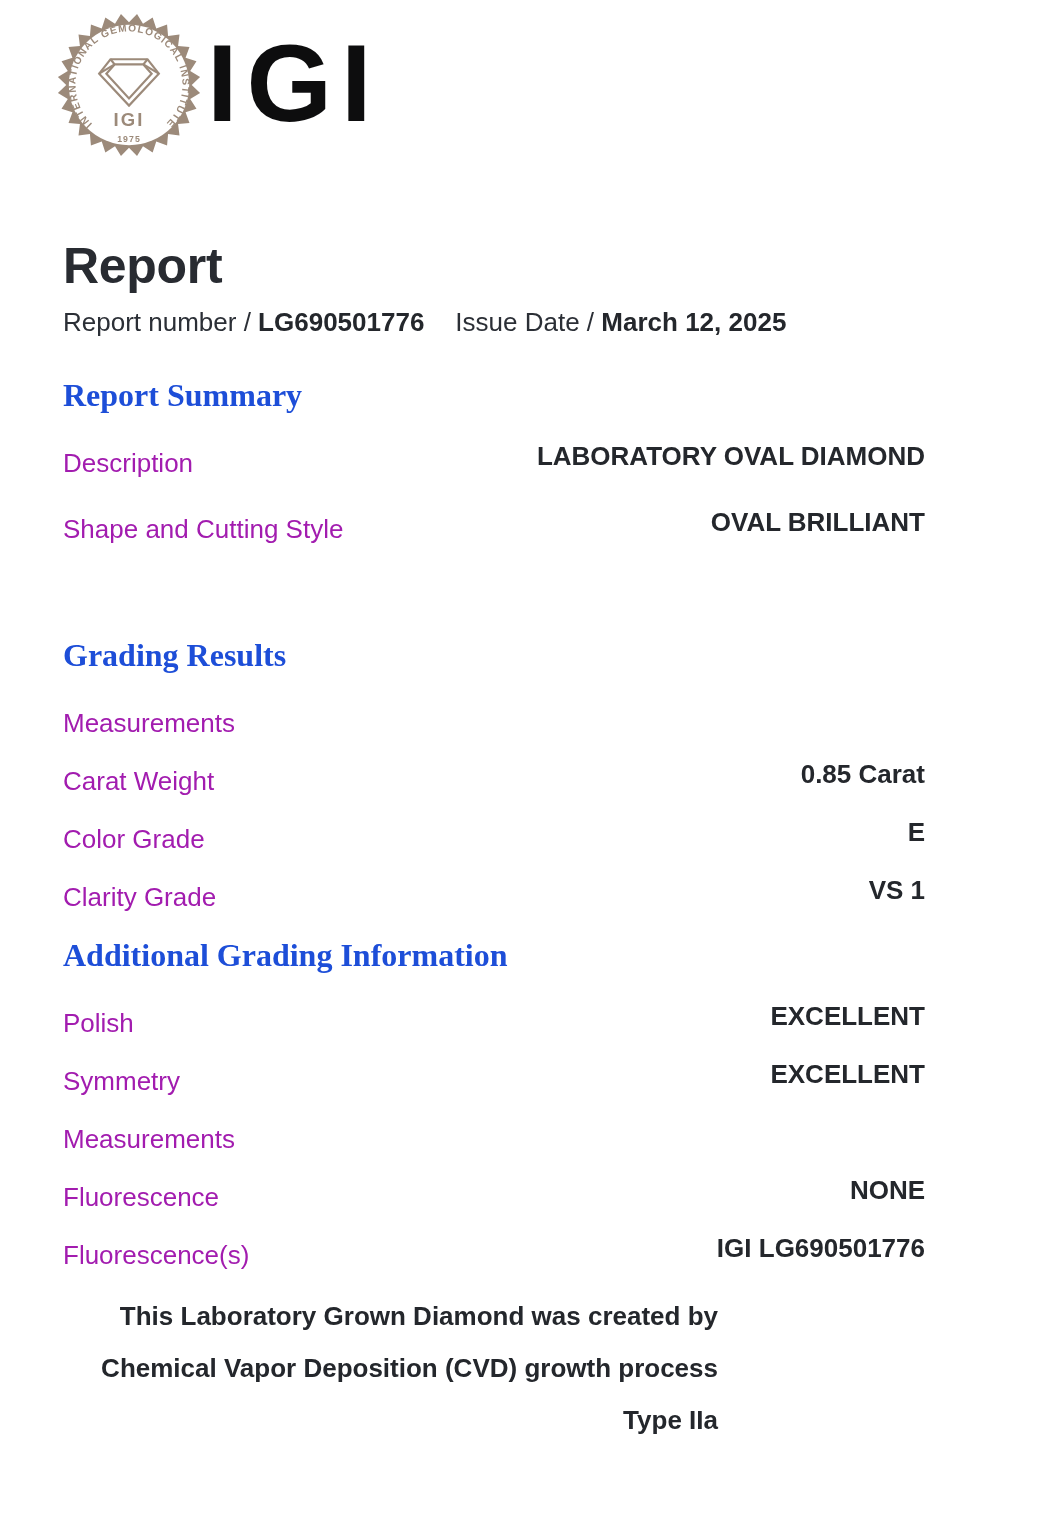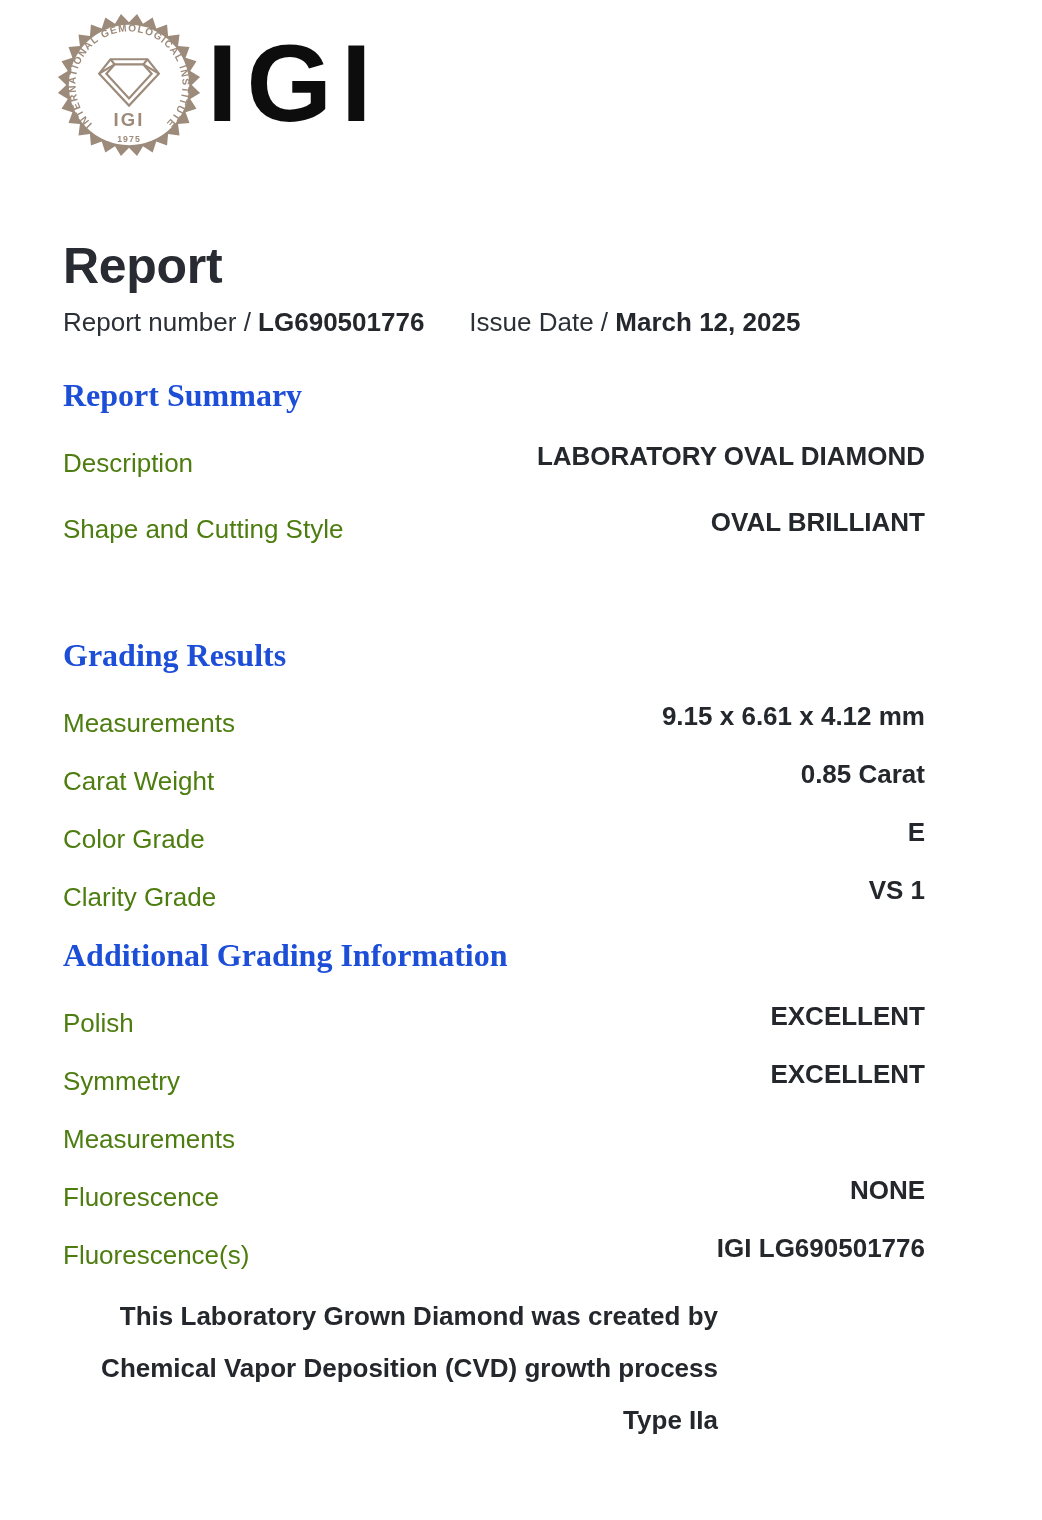--- a/index.html
+++ b/index.html
@@ -22,39 +22,39 @@
     font-size:110px;font-weight:700;letter-spacing:9px;
     color:#0d0d0e;line-height:1;margin-left:6px;margin-top:-4px;
   }
   
   .content{position:absolute;left:63px;top:240px;width:862px;}
   .report-title{
     font-size:50px;font-weight:700;letter-spacing:-0.3px;
     color:#282b31;line-height:52px;margin:0 0 14px 0;
   }
   .meta{
-    display:flex;gap:45px;align-items:baseline;
+    display:flex;gap:31px;align-items:baseline;
     font-size:26px;line-height:32px;color:#2b2f36;margin:0 0 38px 0;
   }
   .meta .pair{white-space:nowrap;}
   .meta .lbl{font-weight:400;}
   .meta .val{font-weight:700;color:#24272c;}
   .section-title{
     font-size:32px;font-weight:700;letter-spacing:0;
     color:#1d4ed8;line-height:38px;margin:0 0 26px 0;font-family:Liberation Serif, serif;
   }
   .section-title.gap-lg{margin-top:90px;}
   .section-title.gap-md{margin-top:22px;}
   .row{
     display:flex;justify-content:space-between;align-items:flex-start;
     margin-bottom:18px;min-height:40px;
   }
   .row.space-lg{margin-bottom:26px;}
   .row .label{
-    font-size:26px;line-height:33px;font-weight:400;color:#4d7c0f;
+    font-size:26px;line-height:33px;font-weight:400;color:#a21caf;
     padding-top:7px;white-space:nowrap;
   }
   .row .value{
     font-size:26px;line-height:33px;font-weight:700;color:#24272c;
     text-align:right;
   }
   .row.comments{justify-content:flex-start;margin-bottom:0;}
   .row.comments .label{width:197px;flex:0 0 197px;}
   .row.comments .value{
     text-align:right;width:655px;line-height:52px;padding-top:0;
@@ -105,21 +105,20 @@
       <span class="value">LABORATORY OVAL DIAMOND</span>
     </div>
     <div class="row space-lg">
       <span class="label">Shape and Cutting Style</span>
       <span class="value">OVAL BRILLIANT</span>
     </div>
 
     <h2 class="section-title gap-lg">Grading Results</h2>
     <div class="row">
       <span class="label">Measurements</span>
-      <span class="value">9.15 x 6.61 x 4.12 mm</span>
     </div>
     <div class="row">
       <span class="label">Carat Weight</span>
       <span class="value">0.85 Carat</span>
     </div>
     <div class="row">
       <span class="label">Color Grade</span>
       <span class="value">E</span>
     </div>
     <div class="row">

